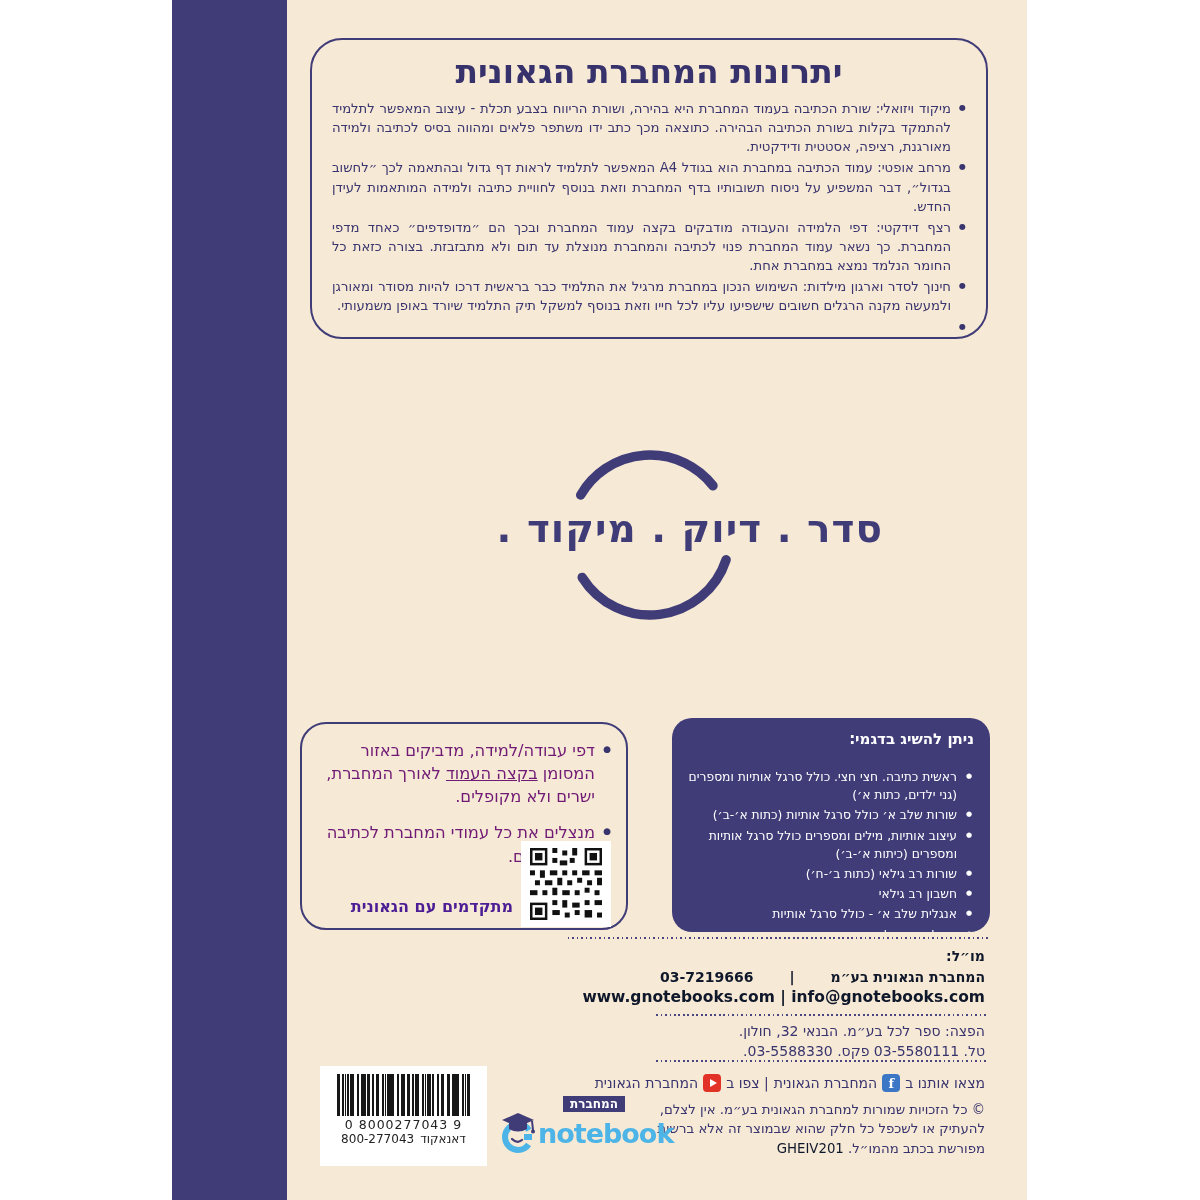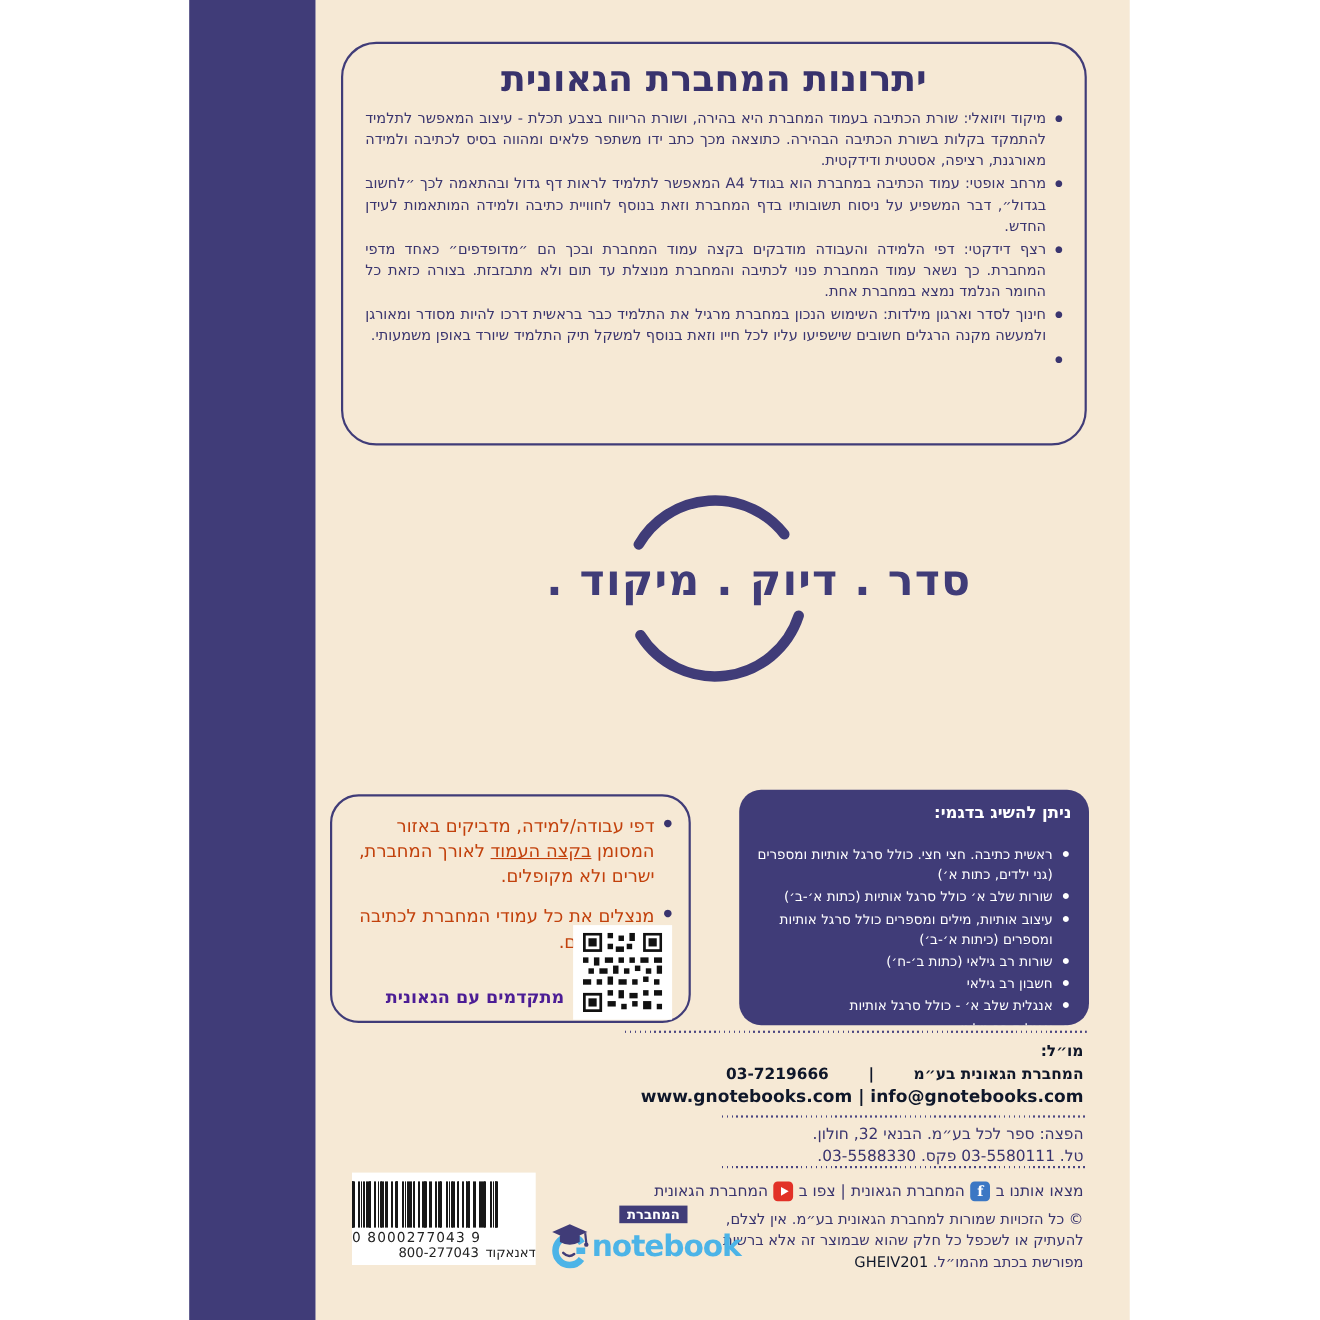--- a/index.html
+++ b/index.html
@@ -4,39 +4,39 @@
 <style>
   html,body{margin:0;padding:0;}
   body{
     width:1200px;height:1200px;position:relative;background:#ffffff;
     font-family:"DejaVu Sans","Liberation Sans",sans-serif;overflow:hidden;
   }
   .cover{position:absolute;left:287px;top:0;width:740px;height:1200px;background:#f6e9d5;}
   .spine{position:absolute;left:172px;top:0;width:115px;height:1200px;background:#403c78;}
 
   
-  .adv-box{position:absolute;left:310px;top:38px;width:678px;height:367px;
+  .adv-box{position:absolute;left:310px;top:38px;width:678px;height:301px;
     border:2.5px solid #403c78;border-radius:32px;box-sizing:border-box;
     padding:10px 20px;direction:rtl;overflow:hidden;}
   .adv-title{text-align:center;color:#38326c;font-size:33px;font-weight:bold;margin:2px 0 8px;}
   .adv-list{margin:0;padding:0;list-style:none;color:#3a356f;font-size:13.2px;line-height:1.45;text-align:justify;}
   .adv-list li{position:relative;padding-right:15px;margin-bottom:2px;}
   .adv-list li::before{content:"●";position:absolute;right:0;top:3px;font-size:8px;color:#3a356f;}
   .b{font-weight:normal;}
   .u{text-decoration:underline;}
 
   
   .arcs{position:absolute;left:552px;top:432px;}
   .slogan{position:absolute;left:287px;top:506px;width:596px;direction:rtl;
     font-size:39px;font-weight:bold;color:#403c78;letter-spacing:1px;}
 
   
   .tips-box{position:absolute;left:300px;top:722px;width:328px;height:208px;
     border:2px solid #403c78;border-radius:26px;box-sizing:border-box;
-    padding:15px 15px;direction:rtl;color:#c2410c;font-size:16.3px;line-height:1.42;}
+    padding:15px 15px;direction:rtl;color:#701a75;font-size:16.3px;line-height:1.42;}
   .tips-list{margin:0;padding:0;list-style:none;text-align:right;}
   .tips-list li{position:relative;padding-right:16px;margin-bottom:13px;}
   .tips-list li::before{content:"●";position:absolute;right:0;top:4px;font-size:9px;color:#39346e;}
   .qr{position:absolute;left:521px;top:841px;width:90px;height:86px;background:#ffffff;
     display:flex;align-items:center;justify-content:center;}
   .qr-caption{position:absolute;right:687px;top:897px;direction:rtl;font-weight:bold;
     color:#4c1d95;font-size:16px;}
 
   
   .models-box{position:absolute;left:672px;top:718px;width:318px;height:214px;background:#403c78;
@@ -70,22 +70,22 @@
   .copy{position:absolute;right:215px;top:1100px;width:345px;direction:rtl;text-align:right;
     font-size:13.3px;line-height:1.45;color:#39346e;}
 
   
   .brand-badge{position:absolute;left:563px;top:1096px;background:#403c78;color:#ffffff;
     font-size:12px;font-weight:bold;padding:1px 7px;direction:rtl;}
   .brand{position:absolute;left:494px;top:1110px;display:flex;align-items:center;}
   .brand-word{color:#4cb4e7;font-size:27px;font-weight:bold;letter-spacing:-1px;margin-left:-4px;}
 
   
-  .barcode{position:absolute;left:320px;top:1066px;width:167px;height:84px;background:#ffffff;
-    display:flex;flex-direction:column;box-sizing:border-box;padding-top:8px;}
+  .barcode{position:absolute;left:320px;top:1066px;width:167px;height:100px;background:#ffffff;
+    display:flex;flex-direction:column;align-items:center;box-sizing:border-box;padding-top:8px;}
   .bars{width:134px;height:42px;
     background-image:
       repeating-linear-gradient(90deg,#171717 0 2px,transparent 2px 5px),
       repeating-linear-gradient(90deg,#171717 0 1px,transparent 1px 8px),
       repeating-linear-gradient(90deg,#171717 0 3px,transparent 3px 13px);}
   .bc-num{font-size:12.5px;color:#222;margin-top:1px;letter-spacing:1px;}
   .bc-dan{font-size:12px;color:#222;direction:rtl;display:flex;gap:6px;}
 </style>
 </head>
 <body>

